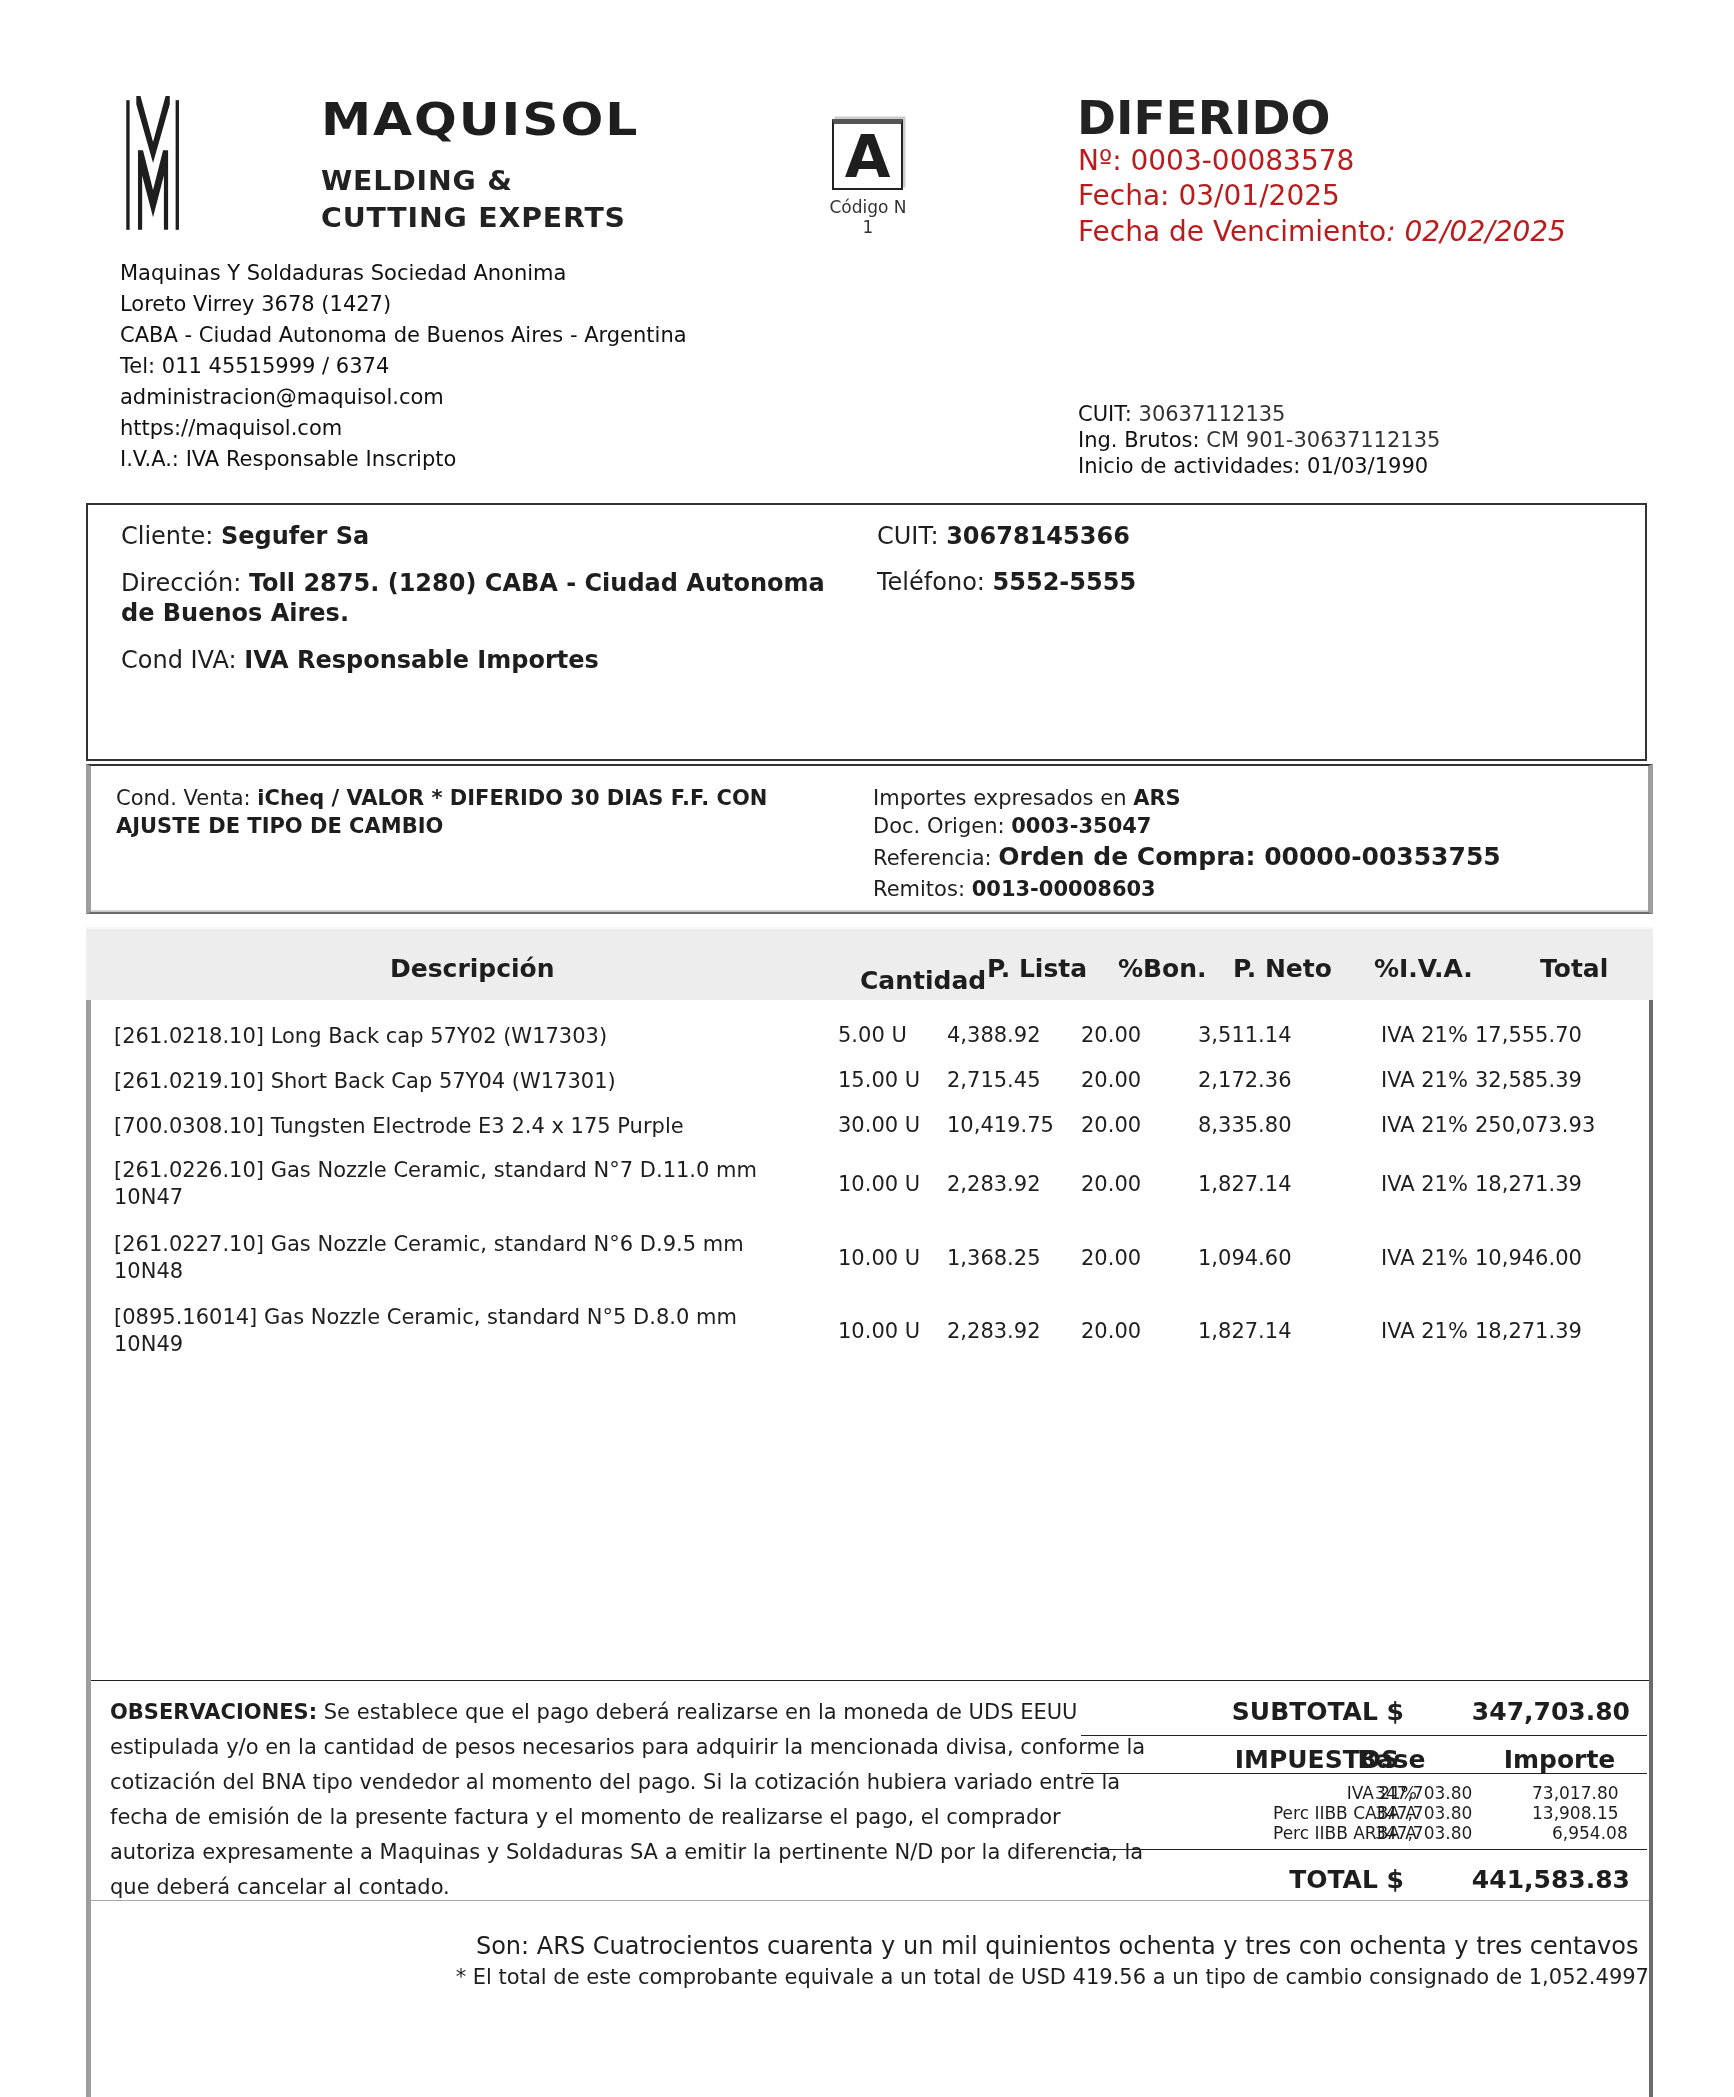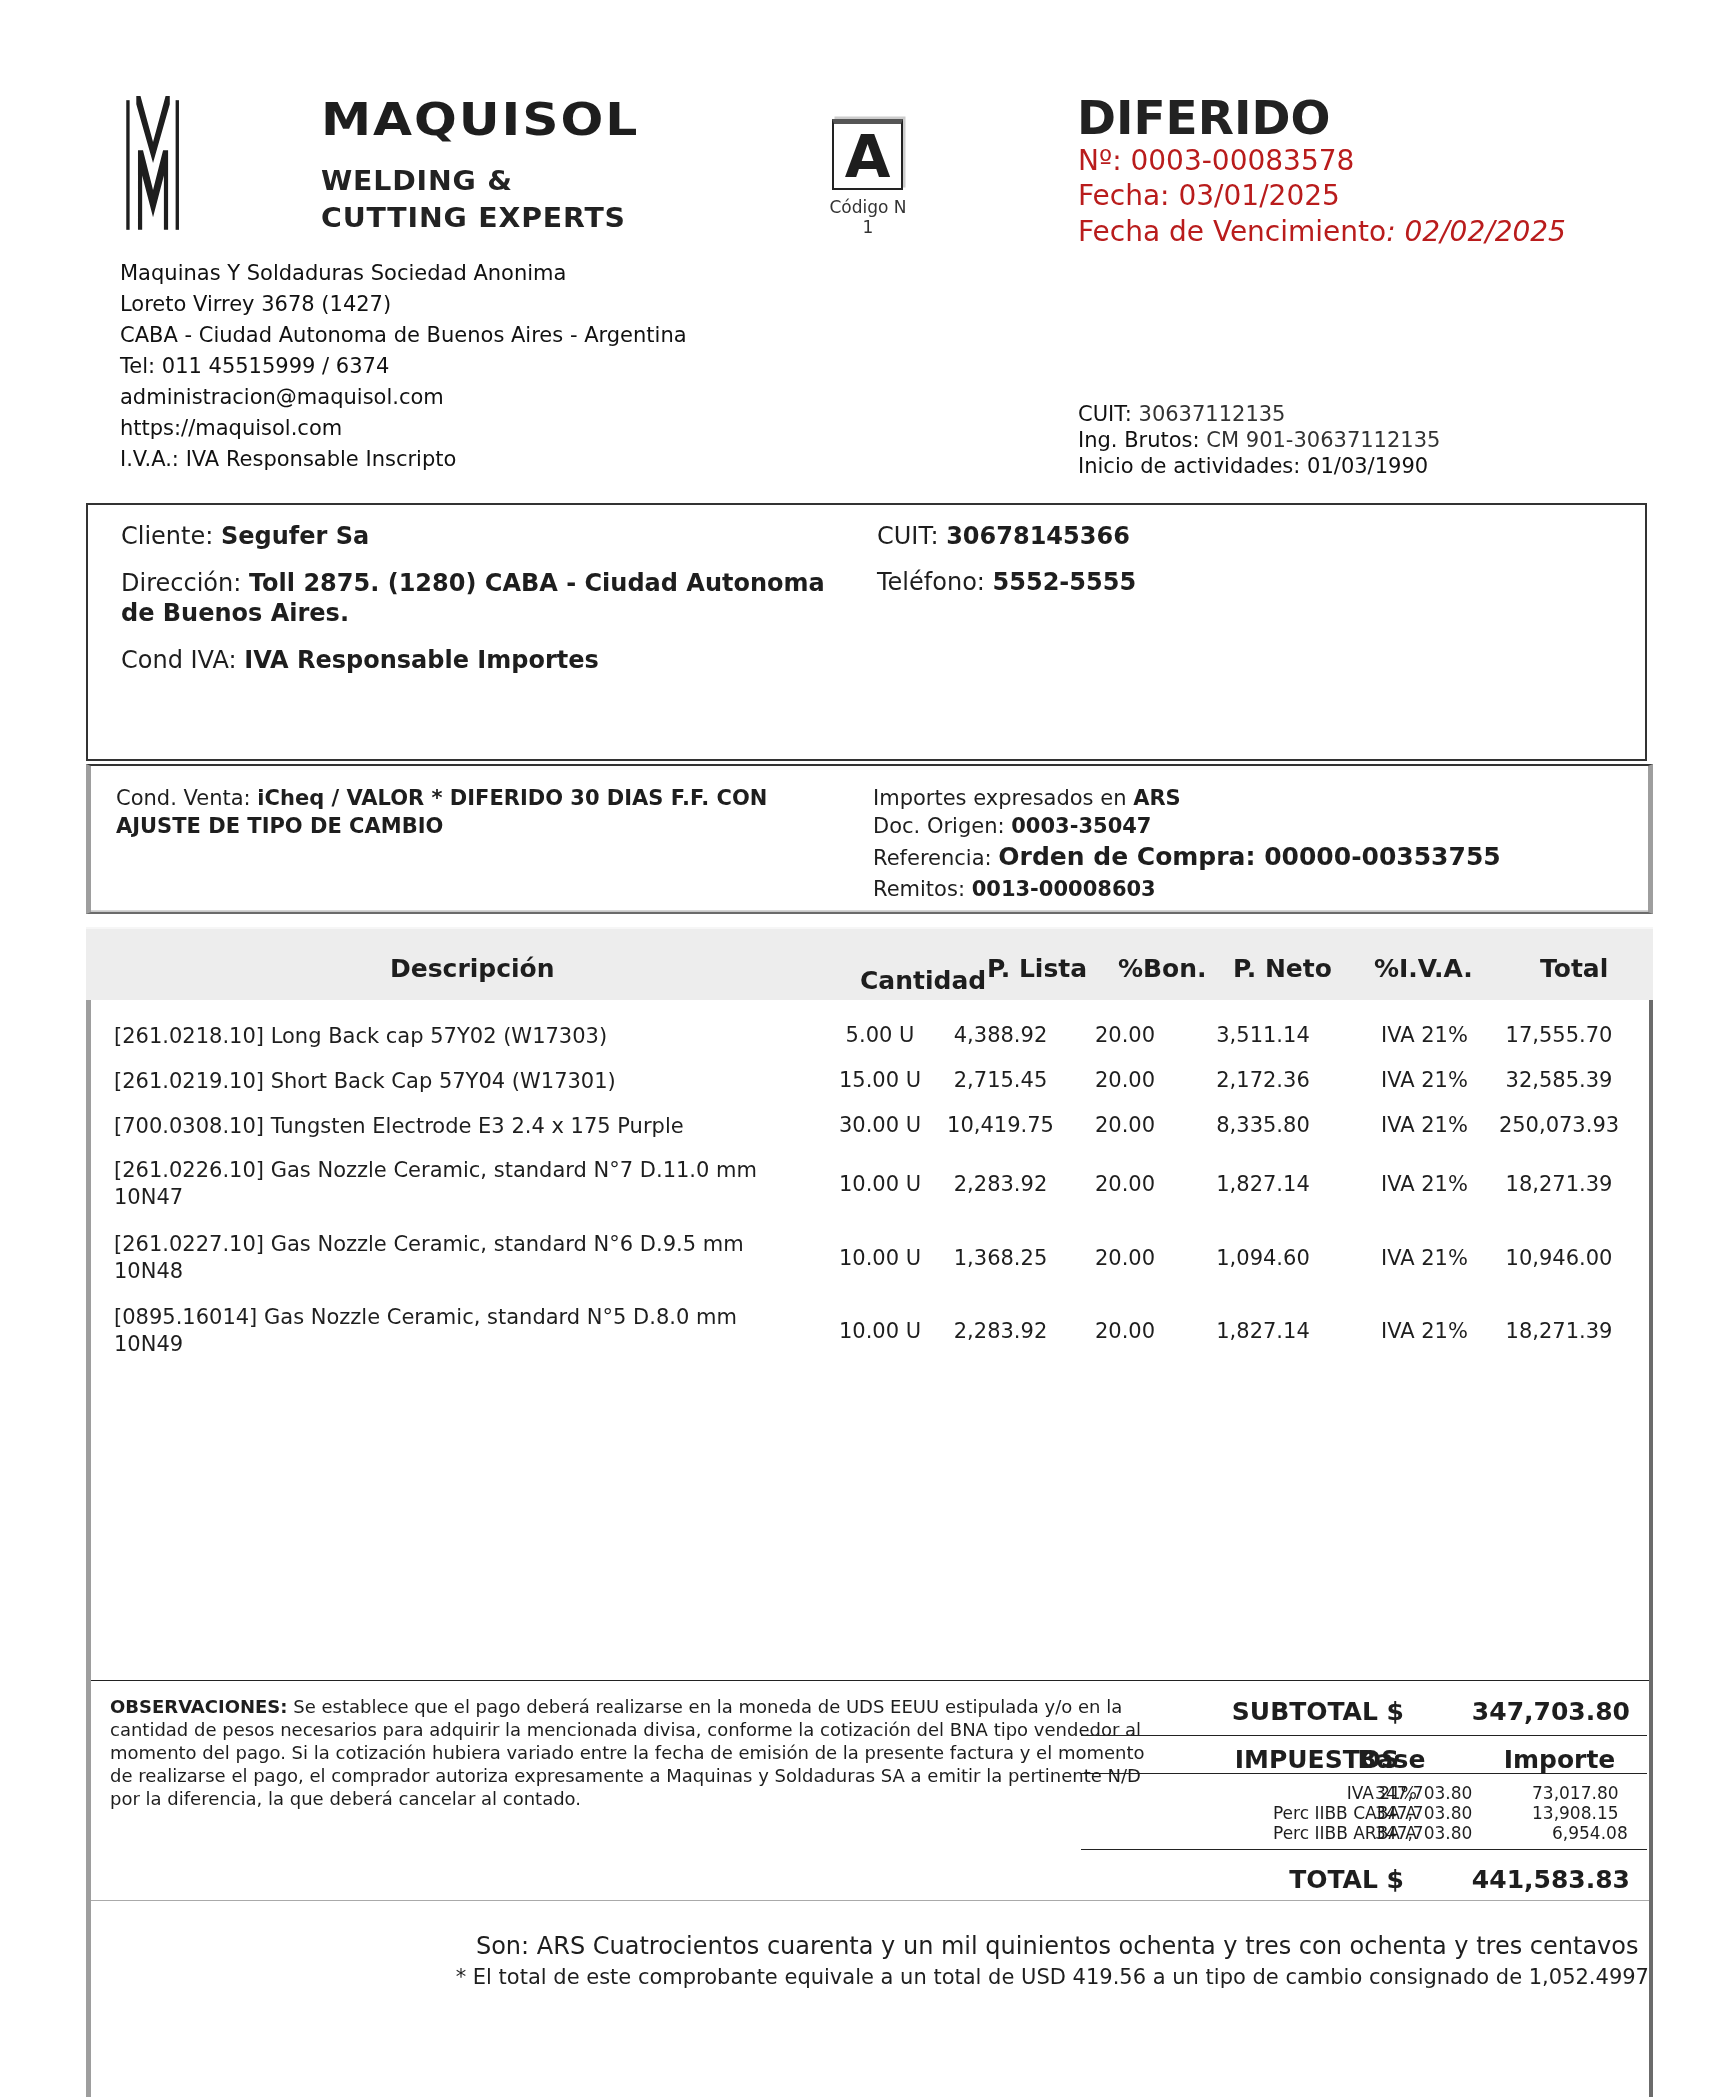--- a/index.html
+++ b/index.html
@@ -28,25 +28,25 @@
   .b { font-weight:bold; }
   
   .cond-box { left:86px; top:764px; width:1567px; height:150px; border-top:2.9px solid #333; border-left:5.9px solid #9e9e9e; border-right:5.9px solid #9e9e9e; border-bottom:2.9px solid #6b6b6b; box-sizing:border-box; box-shadow:0 -1.7px 0 #c8c8c8 inset; }
   
   .tbl-head { left:86px; top:927px; width:1567px; height:73px; background:#ededed; border-top:2.5px solid #f6f6f6; box-sizing:border-box; }
   .th { position:absolute; top:25px; font-weight:bold; font-size:25px; color:#1e1e1e; white-space:nowrap; }
   .tbl-body { left:86px; top:1000px; width:1567px; height:680px; border-left:5.9px solid #9e9e9e; border-right:4.2px solid #6b6b6b; box-sizing:border-box; }
   .row { position:absolute; left:0; width:100%; font-size:21px; color:#1e1e1e; }
   .cell { position:absolute; white-space:nowrap; }
   .desc { left:23px; width:755px; line-height:27px; }
-  .num { text-align:center; }
+  .num { text-align:left; }
   
   .bottom { left:86px; top:1680px; width:1567px; height:478px; border-left:5.9px solid #9e9e9e; border-right:4.2px solid #6b6b6b; box-sizing:border-box; }
   .hr { position:absolute; height:0; border-top:1.3px solid #222; }
-  .obs { position:absolute; left:19px; top:14.7px; width:1040px; font-size:18px; line-height:23px; color:#1e1e1e; }
+  .obs { position:absolute; left:19px; top:14.7px; width:1040px; font-size:21px; line-height:35px; color:#1e1e1e; }
   .tot-lbl { position:absolute; font-weight:bold; font-size:25px; color:#1e1e1e; text-align:right; white-space:nowrap; }
   .tax-row { position:absolute; font-size:17px; color:#1e1e1e; white-space:nowrap; }
   .son { position:absolute; right:10.5px; top:252px; font-size:24px; color:#1e1e1e; white-space:nowrap; }
   .usd { position:absolute; right:0px; top:285px; font-size:21px; color:#1e1e1e; white-space:nowrap; }
 </style>
 </head>
 <body>
 
 <div class="abs logo-mark">
   <svg width="126" height="138" viewBox="0 0 300 330">

